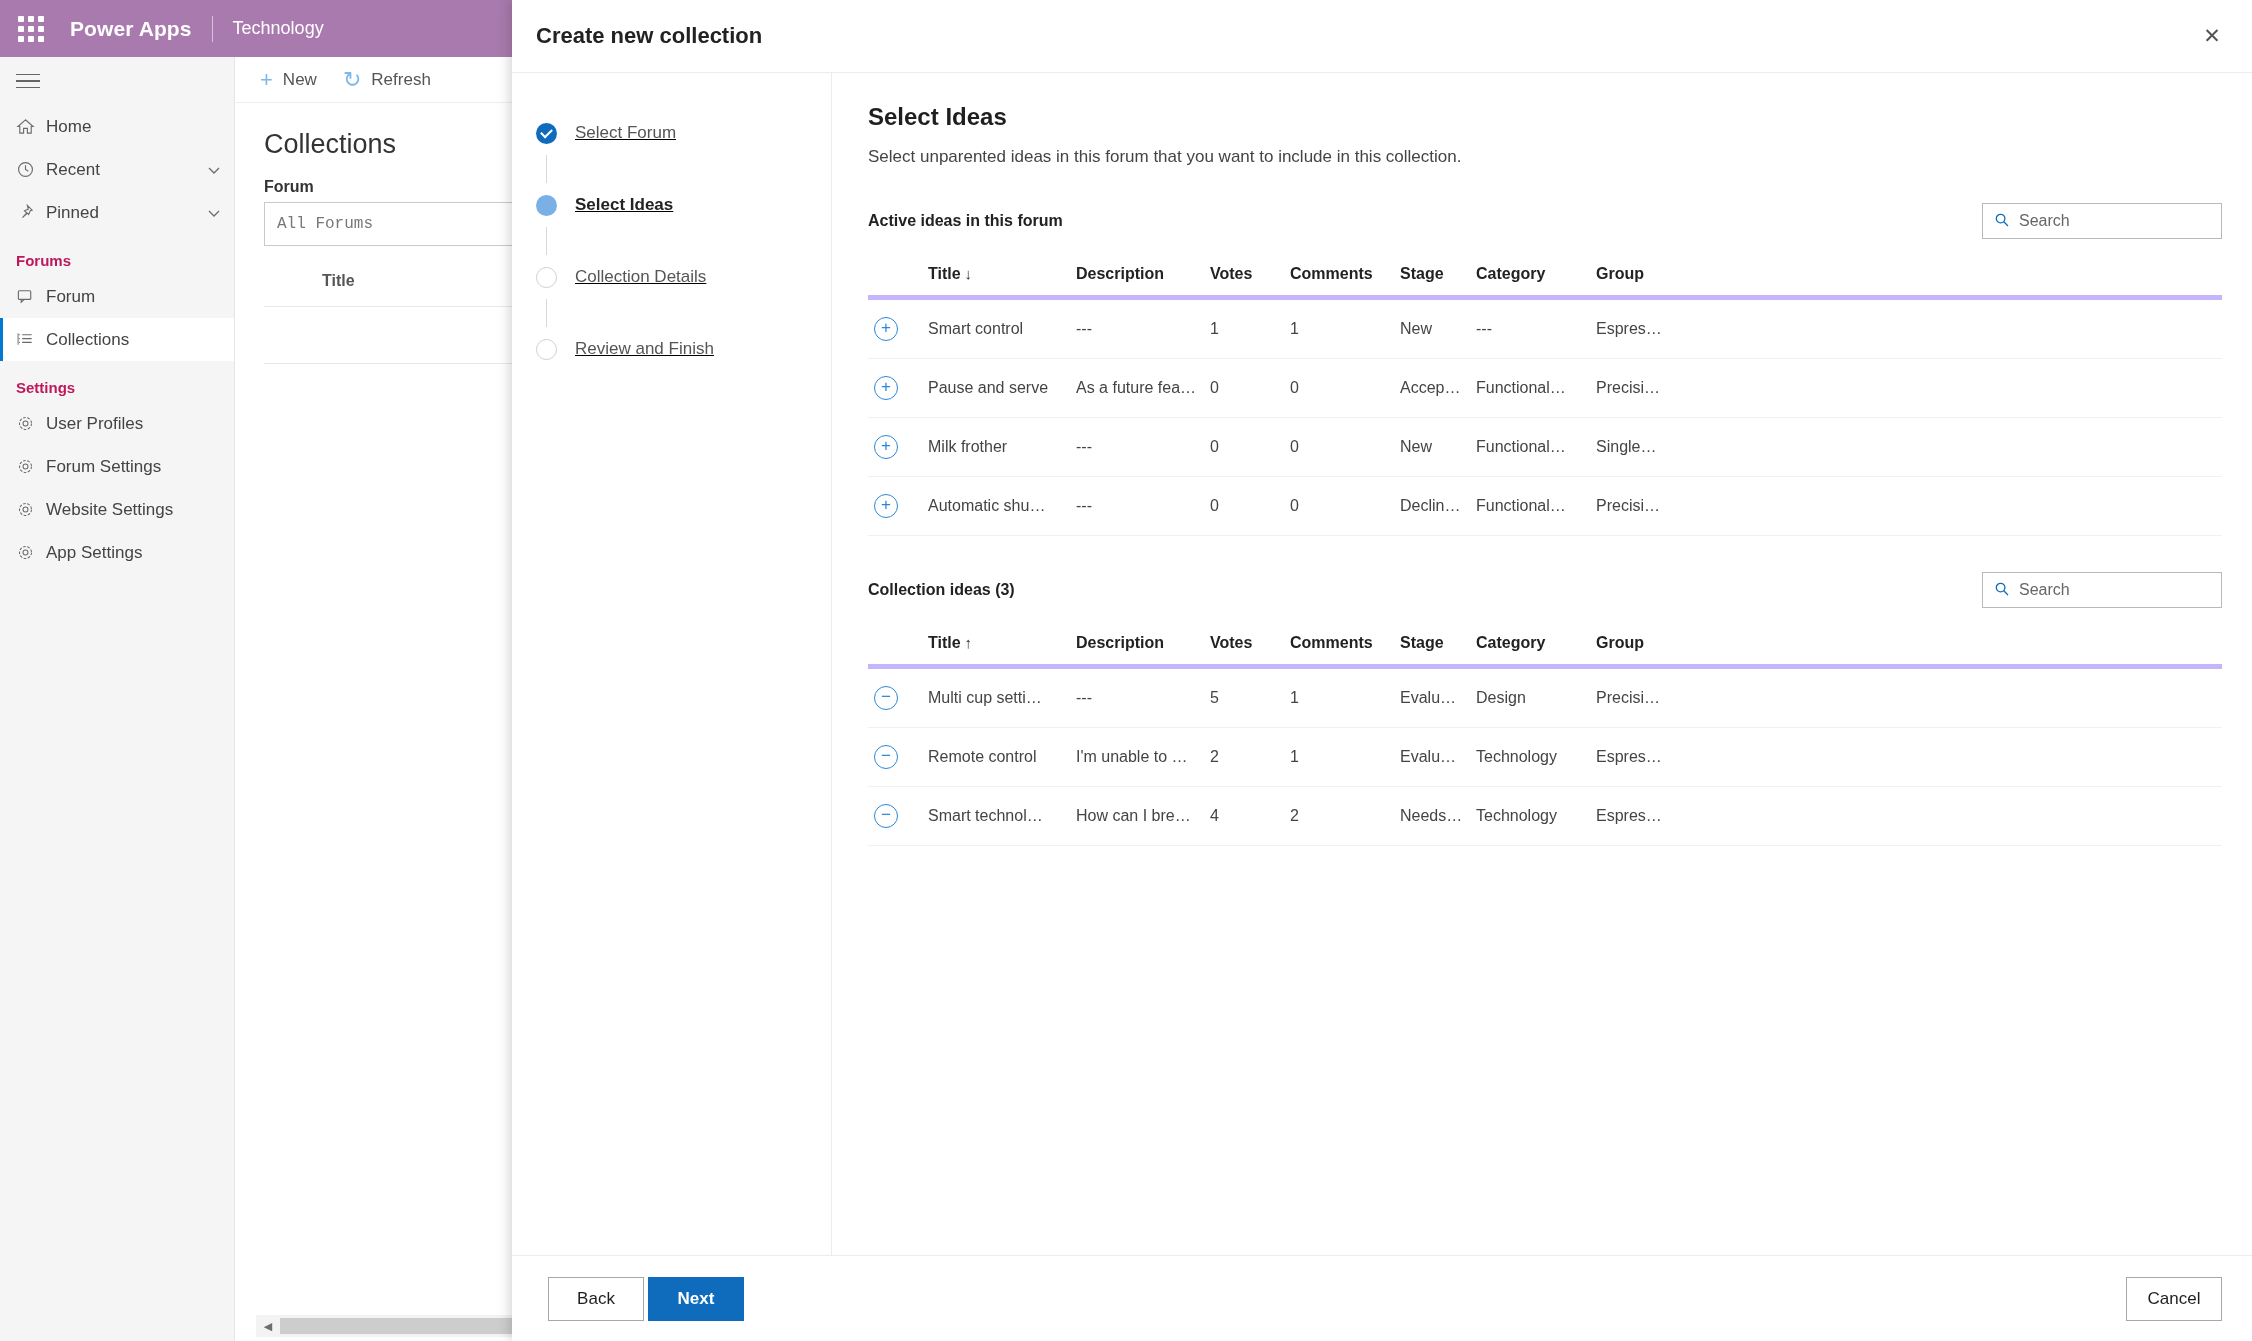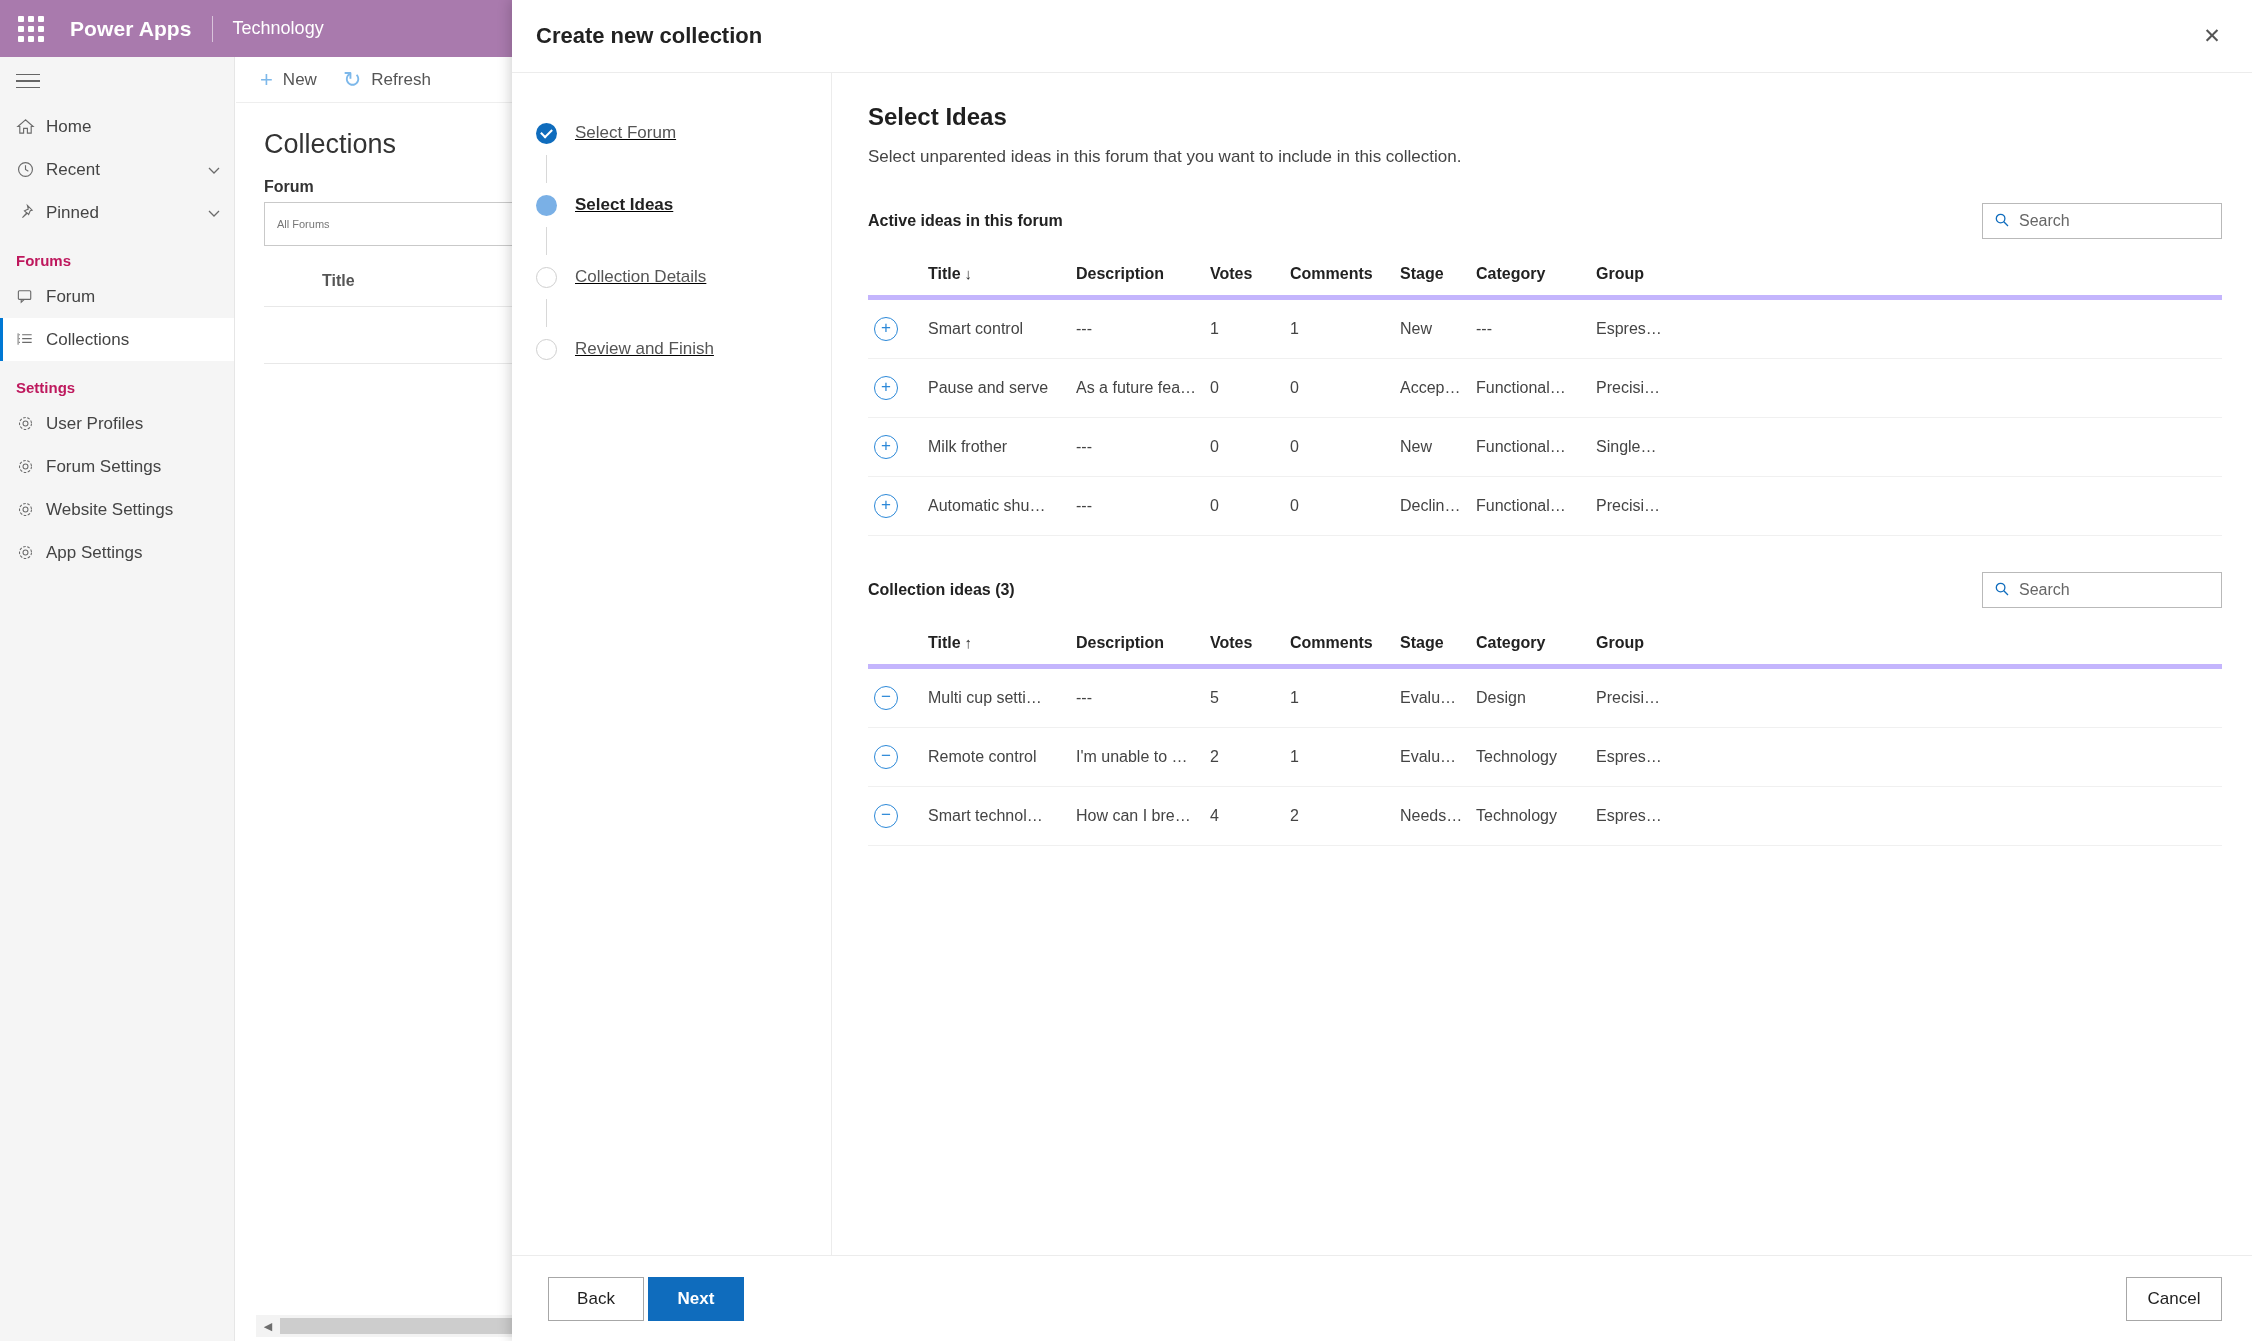--- a/index.html
+++ b/index.html
@@ -56,21 +56,21 @@
   .cmdbar {
     height: 46px; display: flex; align-items: center; gap: 26px; padding-left: 24px;
     border-bottom: 1px solid #eee;
   }
   .cmd { display: flex; align-items: center; gap: 10px; color: #555; font-size: 17px; }
   .cmd .g { color: #7db8ea; font-size: 22px; line-height: 1; }
   .page-title { font-size: 27px; color: #333; padding: 26px 0 0 28px; font-weight: normal; }
   .field-label { font-size: 16px; color: #333; font-weight: bold; padding: 18px 0 6px 28px; }
   .combo {
     margin-left: 28px; width: 330px; height: 44px; border: 1px solid #c9c9c9; background: #fff;
-    display: flex; align-items: center; padding: 0 12px; color: #777; font-size: 11px;
+    display: flex; align-items: center; padding: 0 12px; color: #777; font-size: 16px; font-family: Liberation Mono, monospace;
   }
   .bg-table-head { margin-top: 26px; padding-left: 86px; font-size: 16px; color: #555; font-weight: bold; }
   .bg-rule { margin: 16px 0 0 28px; height: 1px; background: #e8e8e8; }
 
   .hscroll {
     position: absolute; left: 256px; bottom: 4px; width: 1006px; height: 22px;
     background: #f3f3f3; display: flex; align-items: center;
   }
   .hscroll .arrow { width: 24px; text-align: center; color: #6e6e6e; font-size: 11px; }
   .hscroll .thumb { flex: 1; height: 16px; background: #cdcdcd; margin-right: 0; }

